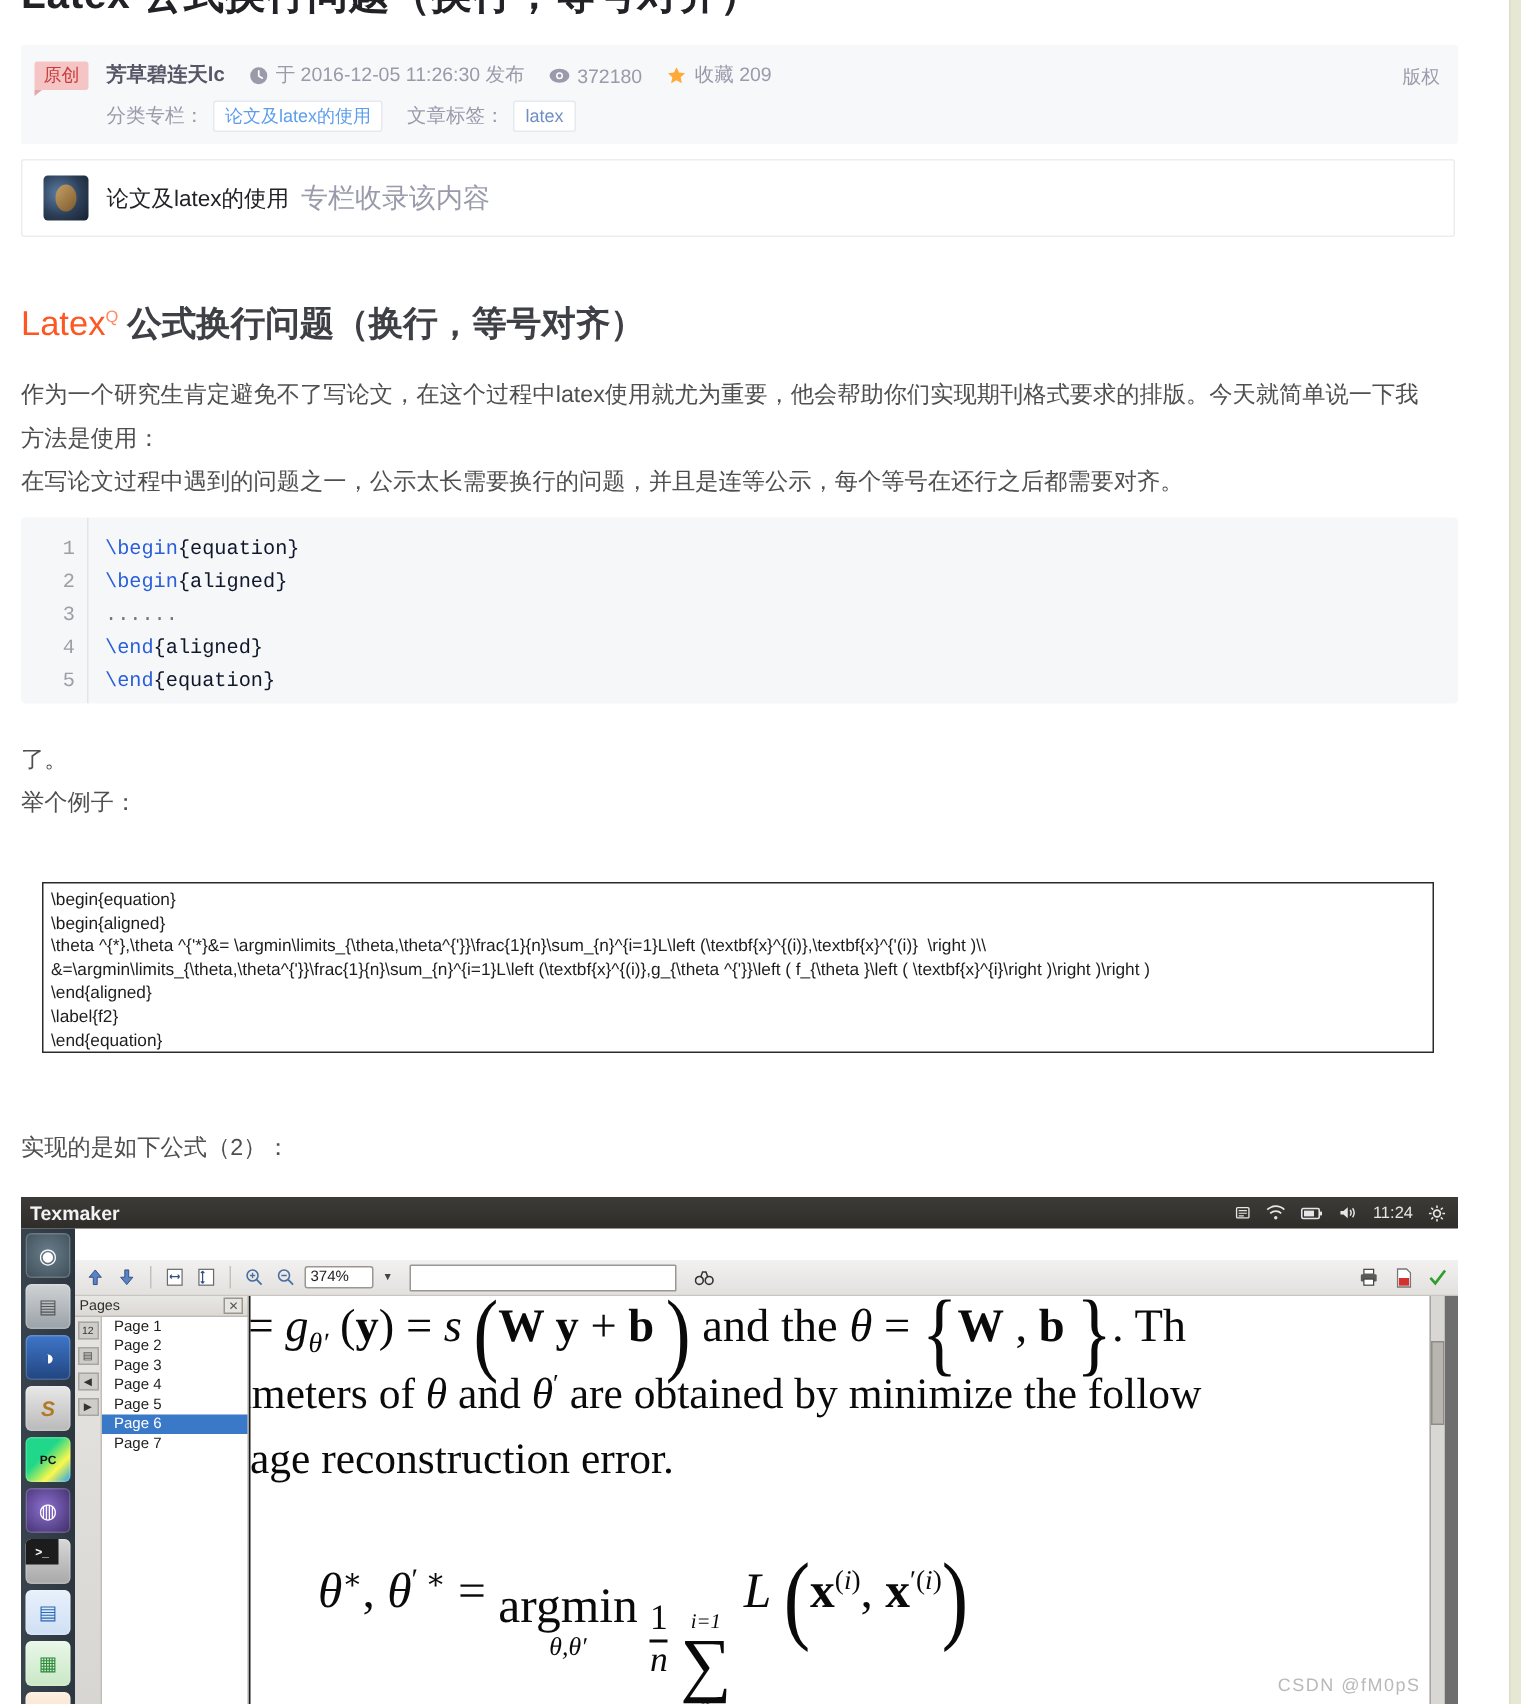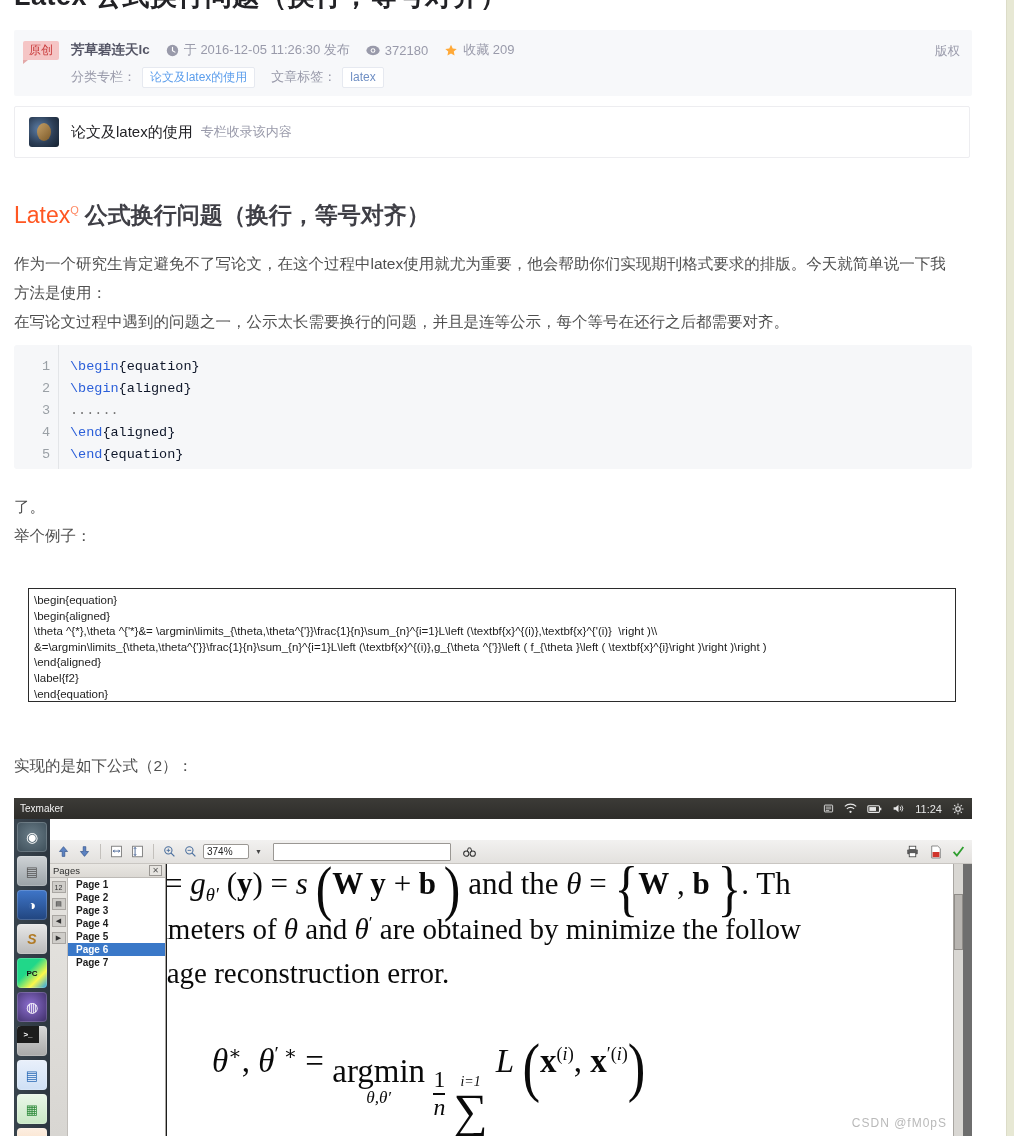--- a/index.html
+++ b/index.html
@@ -57,21 +57,21 @@
   .col-thumb{
     width:30px;height:30px;border-radius:3px;flex:none;
     background:radial-gradient(circle at 35% 40%, #5d7fa8 0%, #2c3e56 55%, #14202e 100%);
     position:relative;overflow:hidden;
   }
   .col-thumb:before{
     content:"";position:absolute;left:8px;top:6px;width:14px;height:18px;border-radius:50%;
     background:linear-gradient(135deg,#d7a55a,#8a5f22);opacity:.85;
   }
   .col-title{font-size:15px;color:#222226;margin-left:12px;font-weight:500;}
-  .col-sub{font-size:13px;color:#999aaa;margin-left:8px;}
+  .col-sub{font-size:18px;color:#999aaa;margin-left:8px;}
   .col-right{margin-left:auto;display:flex;align-items:center;}
   .col-stat{font-size:13px;color:#999aaa;margin-right:22px;}
   .sub-btn{
     border:1px solid #cfd3dc;border-radius:16px;background:#fff;
     font-size:13px;color:#555666;padding:6px 16px;line-height:14px;cursor:pointer;
   }
 
   
   .h-main{
     position:absolute;left:14px;top:200px;font-size:23px;font-weight:bold;color:#4f4f4f;
@@ -121,21 +121,21 @@
   
   .shot{
     position:absolute;left:14px;top:798px;width:958px;height:338px;
     background:#fff;overflow:hidden;
   }
   .unity-panel{
     position:absolute;left:0;top:0;width:958px;height:21px;
     background:linear-gradient(#3c3b37,#2e2d2a);
     display:flex;align-items:center;
   }
-  .unity-panel .app{color:#f2f2f2;font-size:10px;font-weight:normal;margin-left:6px;}
+  .unity-panel .app{color:#f2f2f2;font-size:13px;font-weight:bold;margin-left:6px;}
   .panel-right{margin-left:auto;display:flex;align-items:center;gap:10px;margin-right:8px;}
   .panel-right .pi{color:#e6e6e6;font-size:11px;display:inline-flex;align-items:center;}
   .panel-clock{color:#e6e6e6;font-size:11px;}
 
   .launcher{
     position:absolute;left:0;top:21px;width:36px;height:317px;
     background:linear-gradient(90deg,rgba(48,60,70,.96),rgba(36,46,56,.96));
   }
   .lch{position:relative;width:30px;height:30px;margin:3px auto 4px auto;border-radius:4px;overflow:hidden;
       box-shadow:inset 0 0 0 1px rgba(255,255,255,.18);}
@@ -192,21 +192,21 @@
     height:14px;background:linear-gradient(#e9e7e3,#dcd9d4);border-bottom:1px solid #bdbab6;
     display:flex;align-items:center;padding:0 3px;box-sizing:border-box;
   }
   .pp-head .t{font-size:9.5px;color:#2e2e2e;}
   .pp-head .x{margin-left:auto;font-size:8px;color:#555;border:1px solid #9a9793;padding:0 2px;line-height:9px;background:#e7e5e1;}
   .pp-body{display:flex;height:258px;}
   .pp-side{width:17px;background:linear-gradient(#e6e4e0,#d8d6d2);border-right:1px solid #c0bdb9;
       display:flex;flex-direction:column;align-items:center;padding-top:3px;gap:5px;}
   .pp-side .s{width:12px;height:10px;background:#cfcdc9;border:1px solid #a9a6a2;font-size:7px;color:#333;
       display:flex;align-items:center;justify-content:center;}
-  .pp-list{flex:1;background:#fff;font-weight:bold;}
+  .pp-list{flex:1;background:#fff;}
   .pp-item{font-size:10px;color:#1c1c1c;padding:1px 0 1px 8px;line-height:11px;}
   .pp-item.sel{background:#3a78c8;color:#fff;}
 
   .pdfpage{
     position:absolute;left:116px;top:0;width:796px;height:272px;background:#fff;overflow:hidden;
     border-left:1px solid #1d1d1d;
   }
   .pdf-line{
     font-family:"Liberation Serif","DejaVu Serif",serif;color:#0a0a0a;white-space:nowrap;
     position:absolute;

